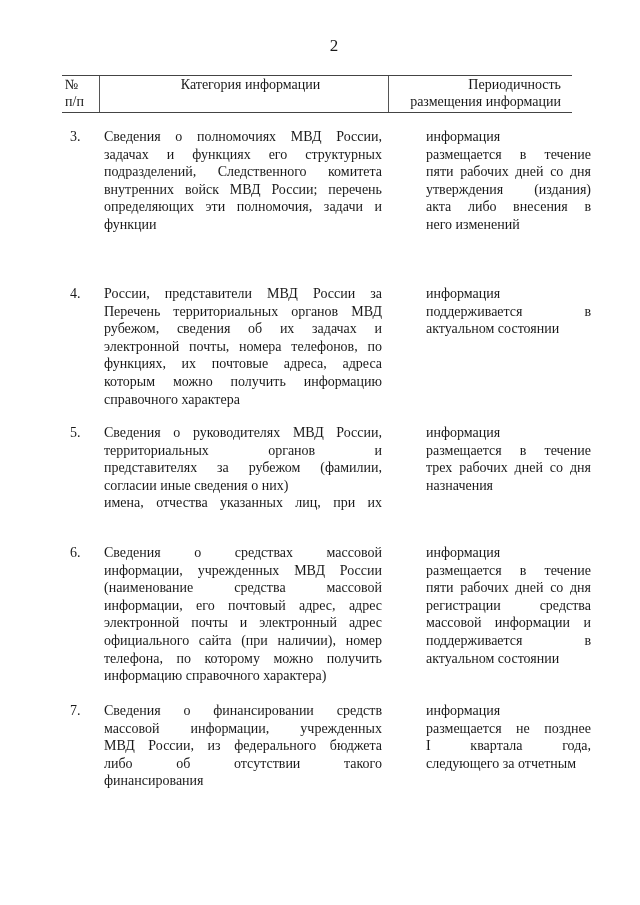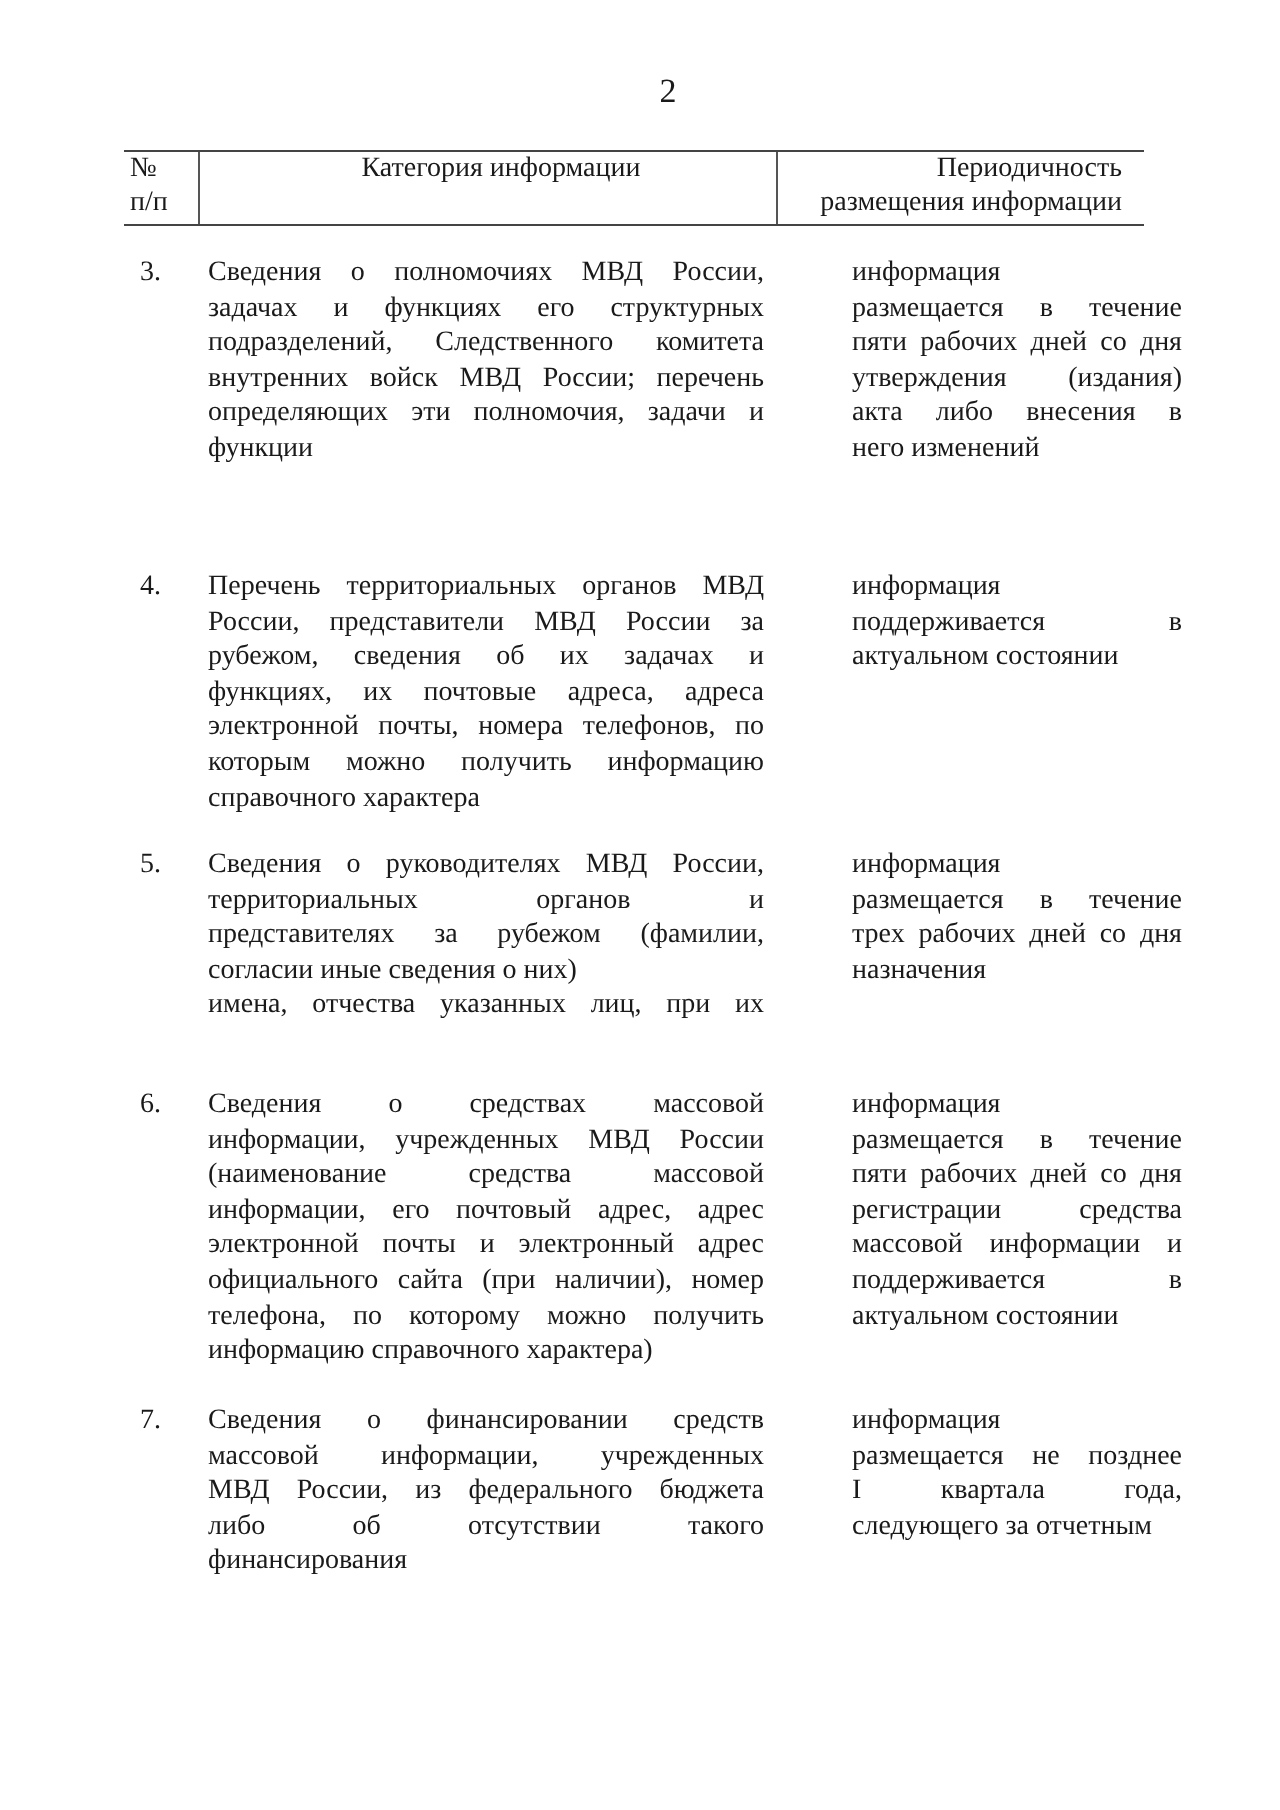--- a/index.html
+++ b/index.html
@@ -64,25 +64,25 @@
         <span class="ln j">размещается в течение</span>
         <span class="ln j">пяти рабочих дней со дня</span>
         <span class="ln j">утверждения (издания)</span>
         <span class="ln j">акта либо внесения в</span>
         <span class="ln">него изменений</span>
       </div>
     </div>
     <div class="row" style="top: 285px;">
       <div class="num">4.</div>
       <div class="cat">
+        <span class="ln j">России, представители МВД России за</span>
         <span class="ln j">Перечень территориальных органов МВД</span>
-        <span class="ln j">России, представители МВД России за</span>
         <span class="ln j">рубежом, сведения об их задачах и</span>
+        <span class="ln j">электронной почты, номера телефонов, по</span>
         <span class="ln j">функциях, их почтовые адреса, адреса</span>
-        <span class="ln j">электронной почты, номера телефонов, по</span>
         <span class="ln j">которым можно получить информацию</span>
         <span class="ln">справочного характера</span>
       </div>
       <div class="per">
         <span class="ln">информация</span>
         <span class="ln j">поддерживается в</span>
         <span class="ln">актуальном состоянии</span>
       </div>
     </div>
     <div class="row" style="top: 424px;">

